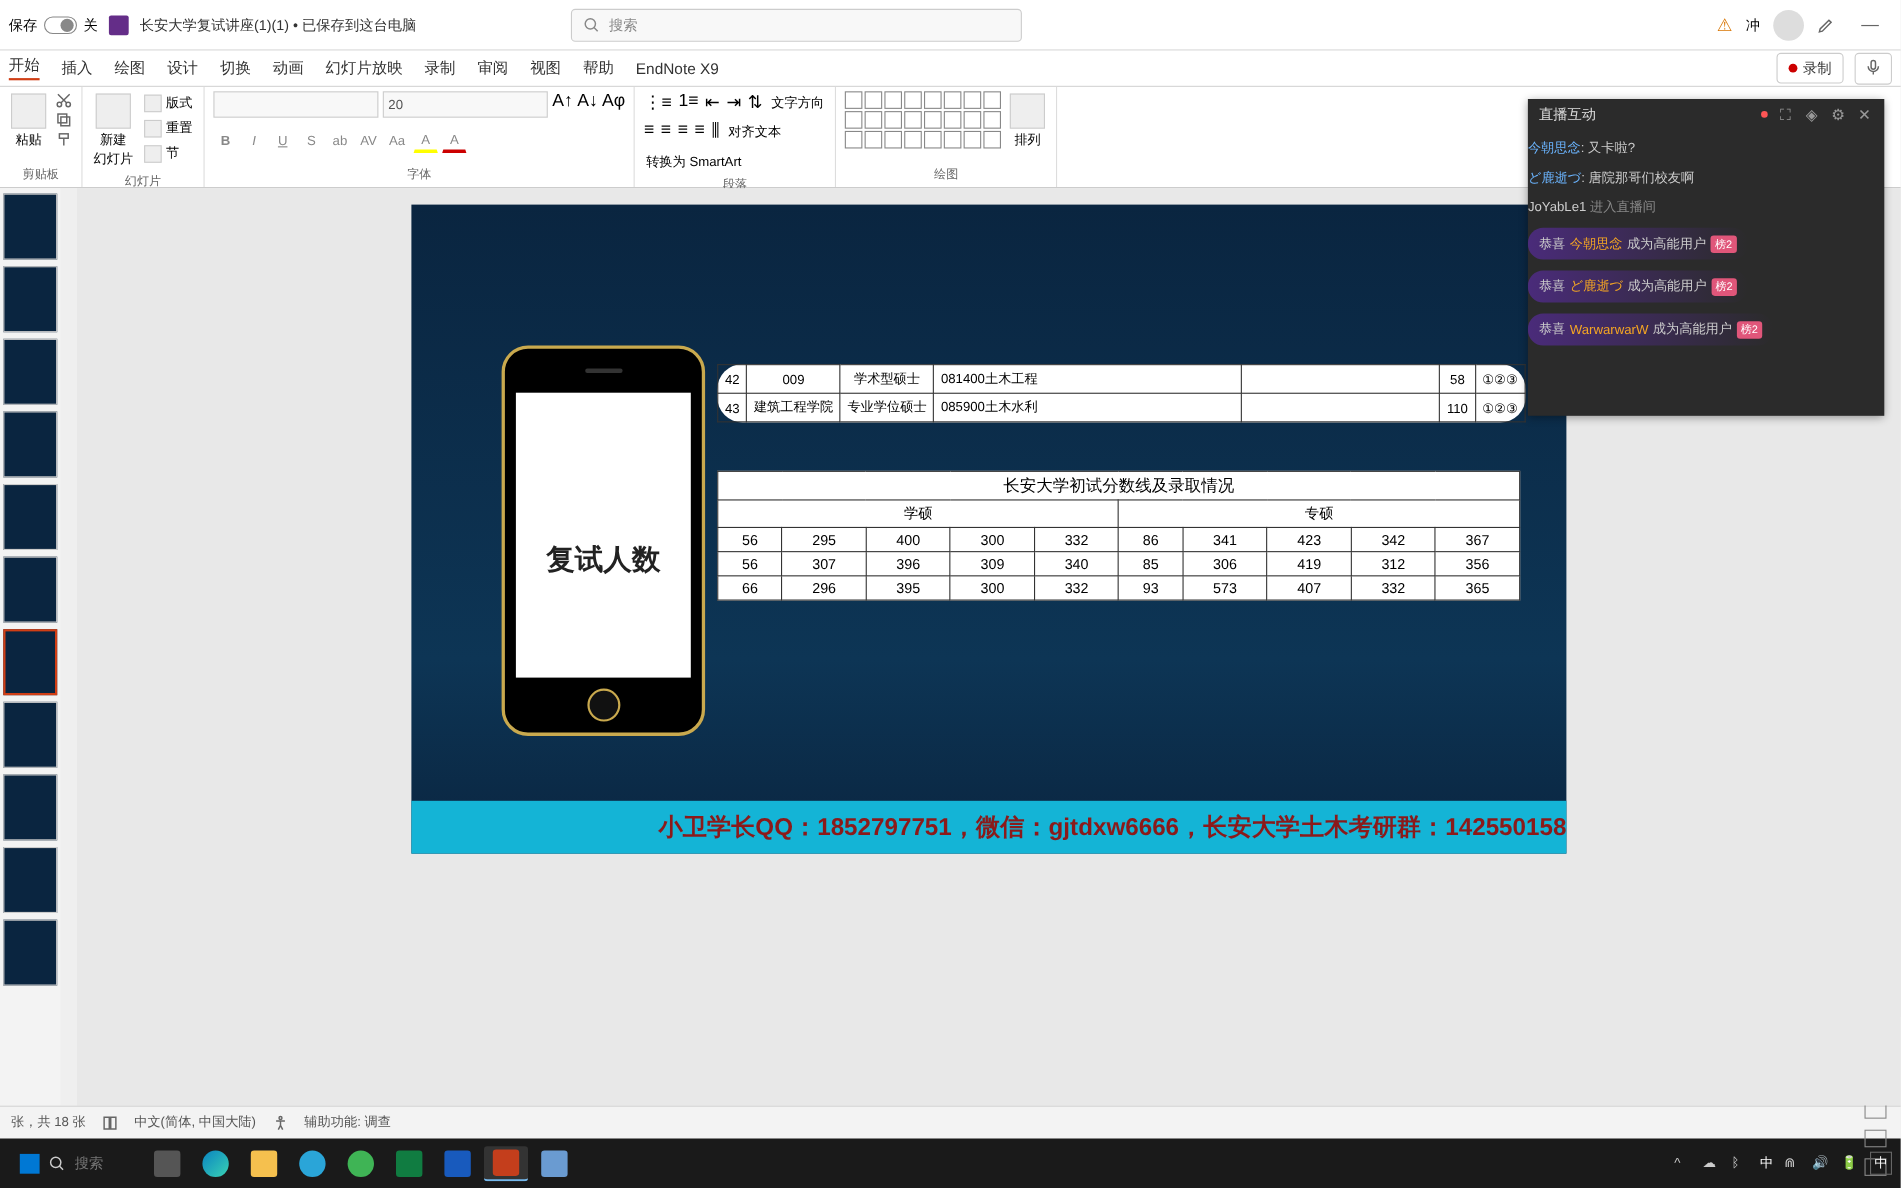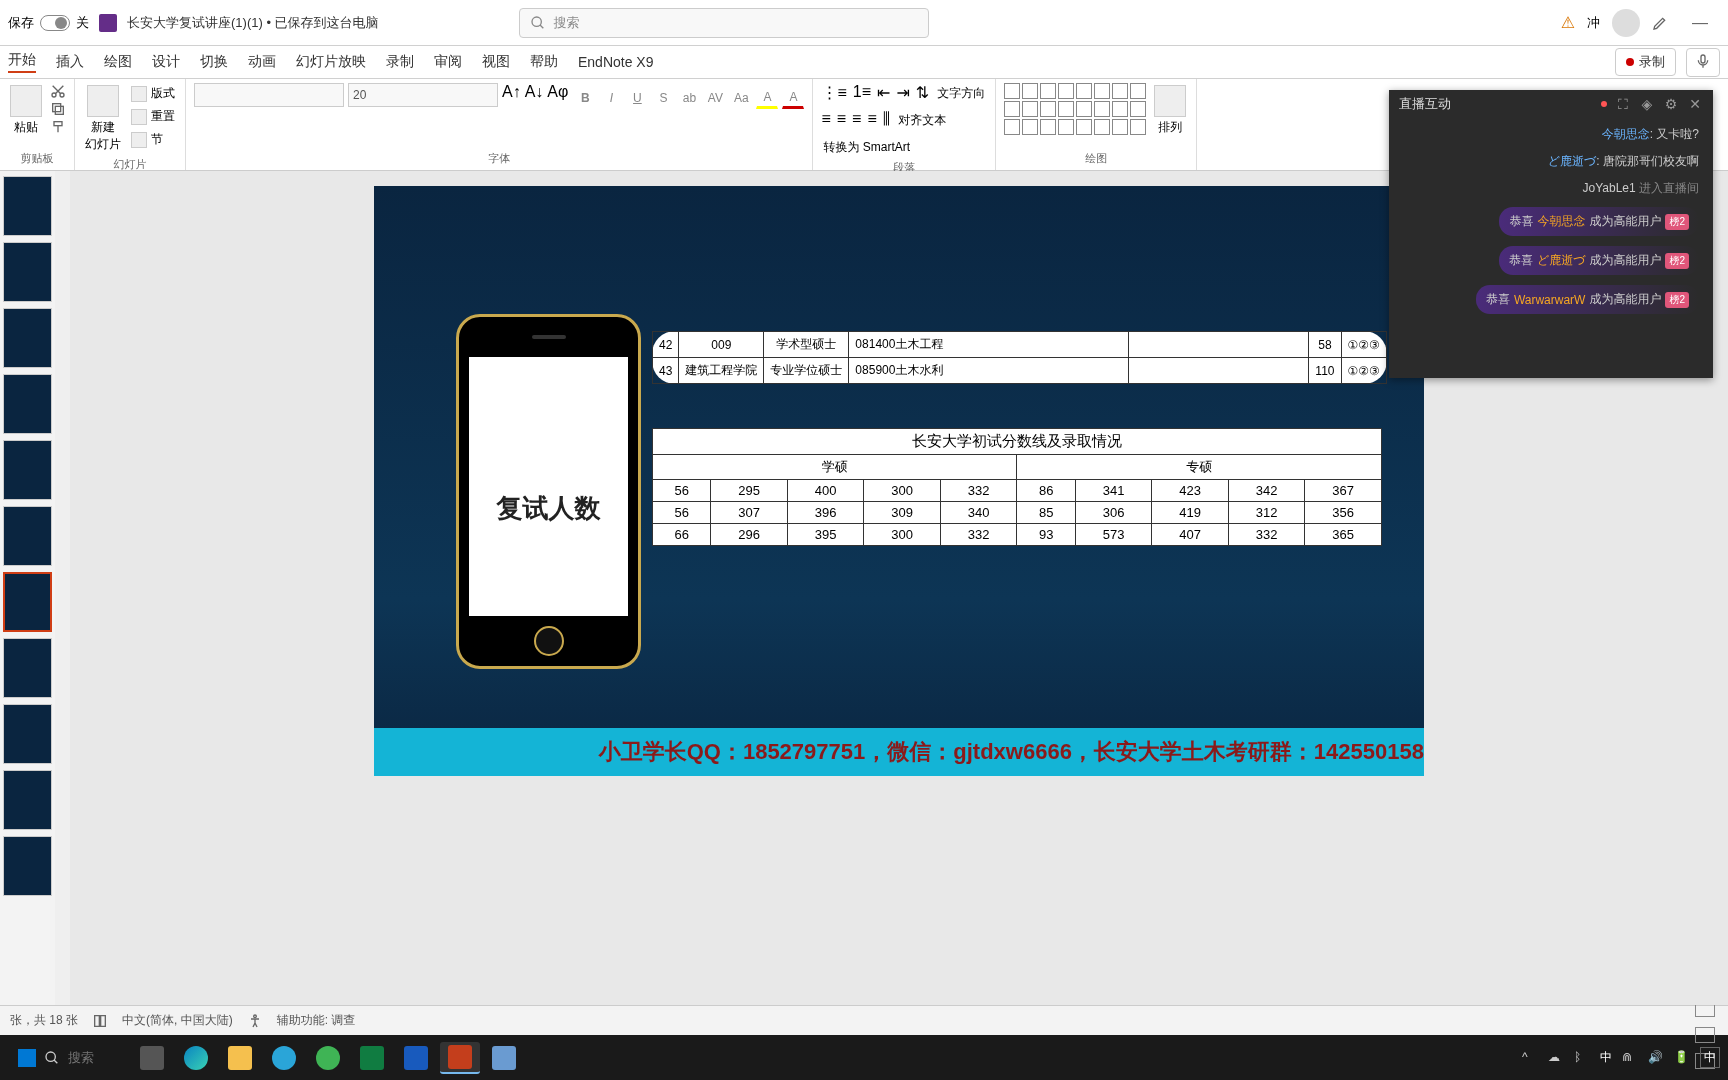--- a/index.html
+++ b/index.html
@@ -73,21 +73,21 @@
 
 
 .banner { position: absolute; bottom: 0; left: 0; right: 0; height: 48px; background: #14b4d6; display: flex; align-items: center; justify-content: flex-end; }
 .banner-text { color: #8b1a1a; font-size: 22px; font-weight: bold; }
 
 
 .chat-panel { position: absolute; top: 90px; right: 15px; width: 324px; height: 288px; background: #2b2b2b; z-index: 50; display: flex; flex-direction: column; box-shadow: 0 2px 8px rgba(0,0,0,0.4); }
 .chat-header { height: 28px; display: flex; align-items: center; padding: 0 10px; color: #ddd; font-size: 13px; gap: 8px; }
 .chat-header .rdot { width: 6px; height: 6px; background: #f55; border-radius: 50%; margin-left: auto; }
 .chat-header .hicon { width: 16px; height: 16px; color: #999; font-size: 14px; text-align: center; }
-.chat-body { flex: 1; padding: 8px 14px; font-size: 12px; color: #ccc; display: flex; flex-direction: column; gap: 10px; overflow: hidden; align-items: flex-end; }
+.chat-body { flex: 1; padding: 8px 0; font-size: 12px; color: #ccc; display: flex; flex-direction: column; gap: 10px; overflow: hidden; }
 .chat-msg .uname { color: #6bb5ff; }
 .chat-sys { color: #888; }
 .chat-badge { background: linear-gradient(90deg, #4a2b7a, #2b2b2b); padding: 6px 10px; border-radius: 14px; display: inline-flex; align-items: center; gap: 4px; font-size: 12px; width: fit-content; }
 .chat-badge .hl { color: #f5a623; }
 .chat-badge .tag { background: #e0567a; color: #fff; font-size: 10px; padding: 1px 4px; border-radius: 3px; }
 .chat-input-row { height: 34px; display: flex; }
 .chat-input { flex: 1; background: #2b2b2b; border: none; color: #888; padding: 0 10px; font-size: 12px; }
 .chat-send { width: 60px; background: #2aa5d8; color: #fff; border: none; font-size: 13px; }
 
 
@@ -209,21 +209,21 @@
         <div class="rbtn-sm">
             <div class="ricon-s"></div>
             <span>节</span>
           </div>
       </div>
     </div>
     <div class="label">幻灯片</div>
   </div>
 
   <div class="rgroup font-group">
-    <div class="content" style="flex-direction:row;justify-content:space-between;">
+    <div class="content" style="flex-direction:column;justify-content:space-between;">
       <div style="display:flex;gap:4px;">
         <input type="text" disabled="" style="">
         <input type="text" class="size" disabled="" value="20" style="">
         <span class="fbtn">A↑</span>
         <span class="fbtn">A↓</span>
         <span class="fbtn">Aφ</span>
       </div>
       <div class="font-row">
         <span class="fbtn">
             <b>B</b>

